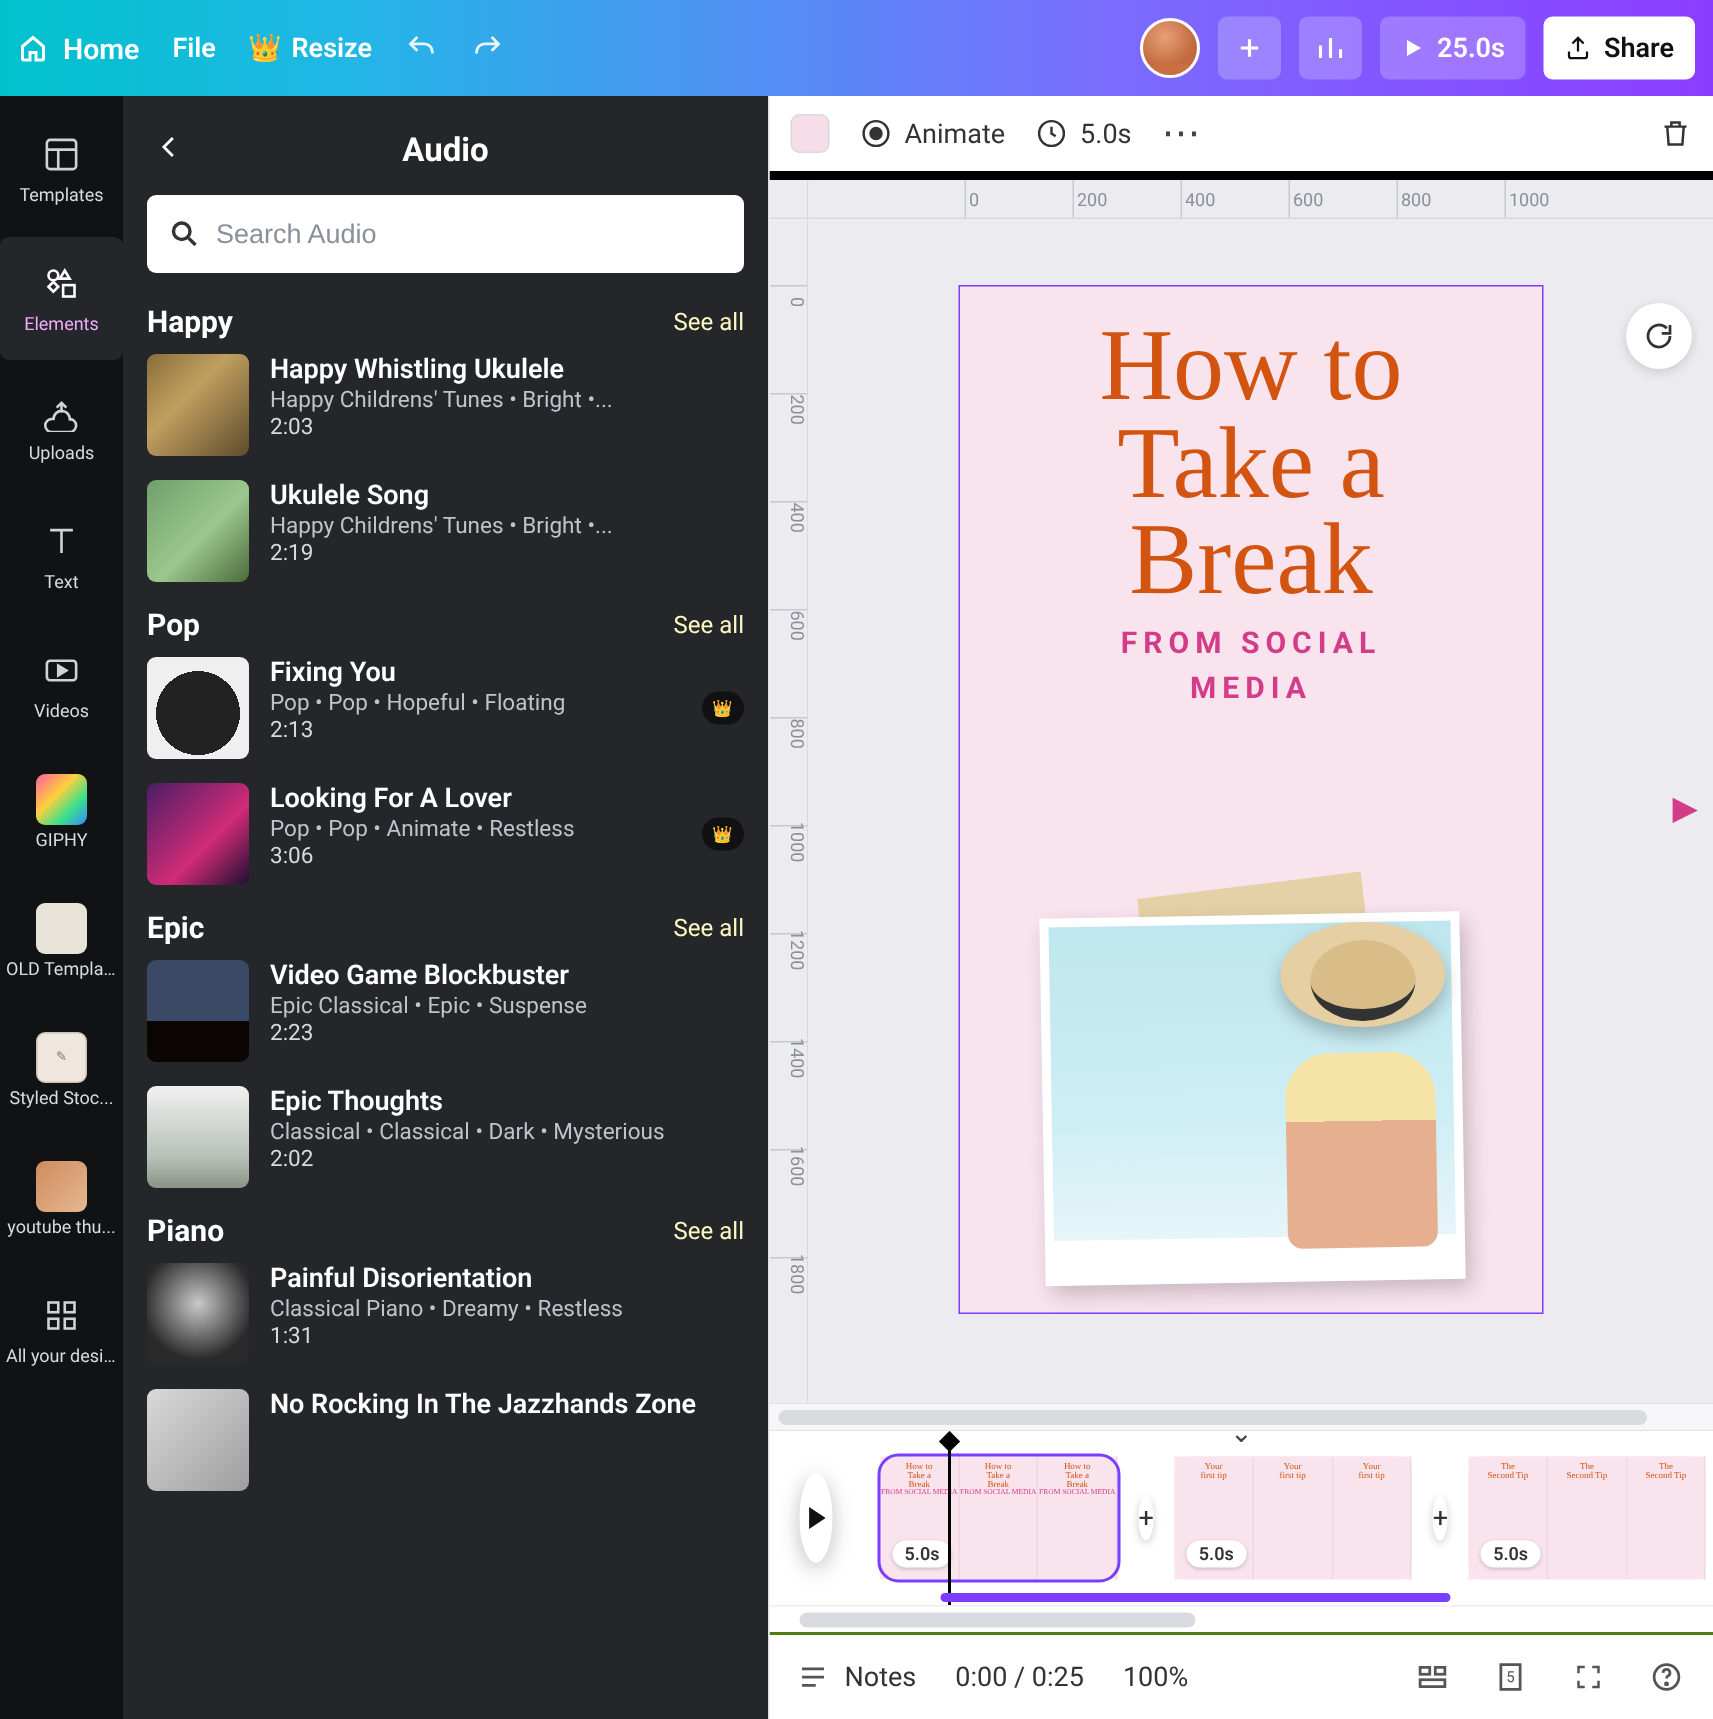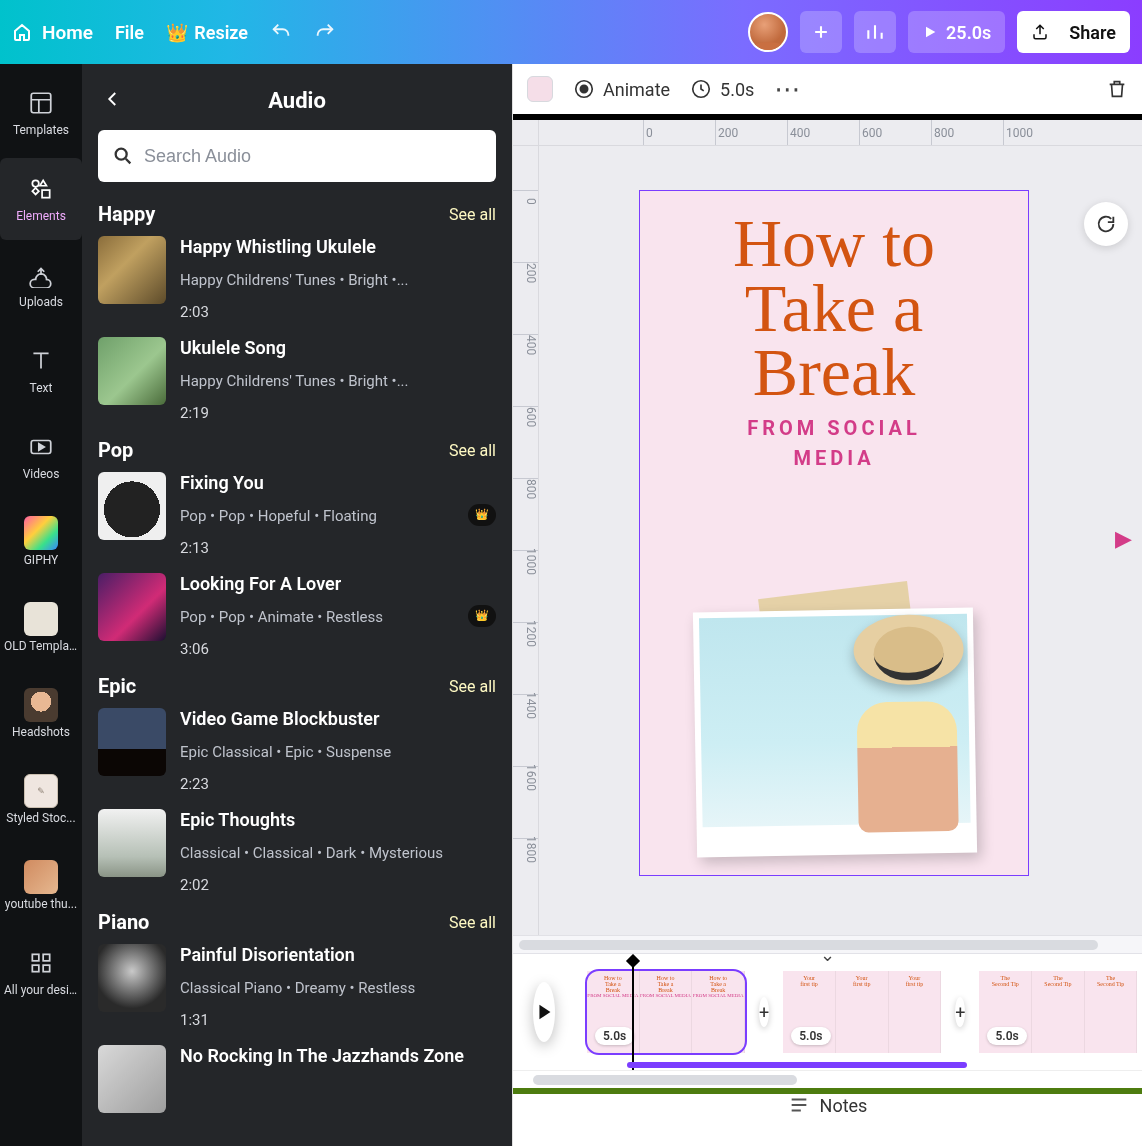--- a/index.html
+++ b/index.html
@@ -12,21 +12,21 @@
   .ico svg{display:block;}
   .file{font-size:18px;font-weight:600;}
   .resize{font-size:18px;font-weight:600;display:flex;gap:6px;align-items:center;}
   .spacer{flex:1;}
   .undo,.redo{opacity:.9;}
   .topright{display:flex;align-items:center;gap:12px;}
   .avatar{width:40px;height:40px;border-radius:50%;background:radial-gradient(circle at 40% 30%,#e8a078,#c16a3d 60%);border:2px solid #fff;position:relative;overflow:hidden;}
   .avatar::after{content:"";position:absolute;inset:auto 0 -6px 0;height:14px;background:#c96f41;border-radius:50%;}
   .sqbtn{width:42px;height:42px;border-radius:6px;background:rgba(255,255,255,.22);display:flex;align-items:center;justify-content:center;}
   .playbtn{height:42px;border-radius:6px;background:rgba(255,255,255,.22);display:flex;align-items:center;gap:8px;padding:0 14px;font-weight:600;font-size:18px;}
-  .sharebtn{height:42px;border-radius:6px;background:#fff;color:#111;display:flex;align-items:center;gap:20px;padding:0 14px;font-weight:600;font-size:18px;}
+  .sharebtn{height:42px;border-radius:6px;background:#fff;color:#111;display:flex;align-items:center;gap:8px;padding:0 14px;font-weight:600;font-size:18px;}
   
   .wrap{display:flex;height:calc(100% - 64px);}
   .iconrail{width:82px;background:#101214;display:flex;flex-direction:column;align-items:center;padding-top:8px;gap:4px;overflow:hidden;}
   .railitem{width:100%;height:82px;display:flex;flex-direction:column;align-items:center;justify-content:center;gap:6px;font-size:12px;color:#d9dbe1;cursor:pointer;border-radius:6px;}
   .railitem .ico{height:28px;}
   .railitem.sel{background:#242629;color:#f0abfc;}
   .railitem .lbl{text-align:center;width:82px;overflow:hidden;white-space:nowrap;text-overflow:ellipsis;padding:0 4px;}
   .railthumb{width:34px;height:34px;border-radius:6px;display:flex;align-items:center;justify-content:center;font-size:9px;text-align:center;line-height:1;}
   
   .panel{width:430px;background:#242629;display:flex;flex-direction:column;padding:12px 16px 0;overflow:hidden;}
@@ -36,21 +36,21 @@
   .searchbox{background:#fff;border-radius:6px;height:52px;display:flex;align-items:center;padding:0 14px;gap:10px;margin:6px 0 14px;}
   .searchbox input{flex:1;border:0;outline:0;font-size:18px;color:#333;}
   .searchbox input::placeholder{color:#8a8f99;}
   .sections{flex:1;overflow-y:auto;overflow-x:hidden;padding-bottom:20px;}
   .sections::-webkit-scrollbar{width:0;}
   .sechead{display:flex;align-items:center;justify-content:space-between;margin:6px 0 10px;}
   .sechead .title{font-size:20px;font-weight:700;}
   .sechead .seeall{color:#fef9c3;font-size:16px;}
   .track{display:flex;gap:14px;margin-bottom:16px;align-items:flex-start;}
   .thumb{width:68px;height:68px;border-radius:6px;flex:0 0 auto;}
-  .trackmeta{flex:1;display:flex;flex-direction:column;gap:14px;overflow:hidden;}
+  .trackmeta{flex:1;display:flex;flex-direction:column;gap:0;overflow:hidden;}
   .tname{font-size:18px;font-weight:600;white-space:nowrap;overflow:hidden;text-overflow:ellipsis;}
   .ttags{font-size:15px;color:#bfc3cc;white-space:nowrap;overflow:hidden;text-overflow:ellipsis;}
   .tdur{font-size:15px;color:#d7d9de;}
   .crown{width:28px;height:22px;border-radius:20px;background:#111;display:flex;align-items:center;justify-content:center;align-self:center;color:#e0e0e0;font-size:11px;}
   
   .canvaswrap{flex:1;position:relative;background:#fff;display:flex;flex-direction:column;border-left:1px solid #e0e0e0;overflow:hidden;}
   .tools{height:56px;border-bottom:6px solid #000000;display:flex;align-items:center;padding:0 14px;gap:20px;color:#333;}
   .swatch{width:26px;height:26px;border-radius:6px;background:#f5dee8;border:1px solid #d7d9de;}
   .animate{display:flex;align-items:center;gap:8px;font-size:18px;}
   .dur{display:flex;align-items:center;gap:8px;font-size:18px;}
@@ -88,21 +88,21 @@
   .slide .mini .s{font-size:5px;color:#d33c88;font-family:inherit;}
   .slide .badge{position:absolute;left:8px;bottom:8px;background:#fff;color:#333;font-size:12px;font-weight:600;border-radius:20px;padding:2px 8px;box-shadow:0 1px 3px rgba(0,0,0,.2);}
   .selbar{position:absolute;left:114px;bottom:2px;height:6px;width:340px;background:#7b3dff;border-radius:4px;}
   .playhead{position:absolute;left:114px;top:0;bottom:0;width:12px;display:flex;flex-direction:column;align-items:center;}
   .playhead .dia{width:10px;height:10px;background:#000;transform:rotate(45deg);margin-top:2px;}
   .playhead .line{width:2px;flex:1;background:#000;}
   .addbtn{width:30px;height:30px;border-radius:50%;background:#fff;box-shadow:0 2px 6px rgba(0,0,0,.2);display:flex;align-items:center;justify-content:center;color:#333;font-size:18px;}
   .hscroll2{height:18px;background:#fff;border-top:1px solid #eee;position:relative;}
   .hscroll2 .thumb{position:absolute;left:20px;top:4px;height:10px;width:42%;background:#d9dbe0;border-radius:6px;}
   
-  .bottombar{height:58px;border-top:6px solid #4d7c0f;display:flex;align-items:center;padding:0 18px;gap:26px;color:#333;font-size:18px;flex-direction:column;}
+  .bottombar{height:58px;border-top:2px solid #4d7c0f;display:flex;align-items:center;padding:0 18px;gap:26px;color:#333;font-size:18px;}
   .notes{display:flex;align-items:center;gap:10px;}
   .bottombar .spacer{flex:1;}
   .smallicon{display:inline-flex;align-items:center;justify-content:center;width:26px;height:26px;color:#555;}
 </style>
 </head>
 <body>
 
 <div class="topbar">
   <div class="topleft">
     <div class="home">
@@ -216,26 +216,20 @@
         <span class="lbl">GIPHY</span>
       </div>
       <div class="railitem">
         <span class="ico">
           <div class="railthumb" style="background:#e8e3d8;"></div>
         </span>
         <span class="lbl">OLD Templa...</span>
       </div>
       <div class="railitem">
         <span class="ico">
-          <div class="railthumb" style="background:radial-gradient(circle at 50% 40%,#e8b894 0 10px,#4a3b30 10px);"></div>
-        </span>
-        <span class="lbl">Headshots</span>
-      </div>
-      <div class="railitem">
-        <span class="ico">
           <div class="railthumb" style="background:#efe6e0;color:#8a7d70;border:1px solid #cbbfb0;">✎</div>
         </span>
         <span class="lbl">Styled Stoc...</span>
       </div>
       <div class="railitem">
         <span class="ico">
           <div class="railthumb" style="background:linear-gradient(135deg,#d08b60,#e6b890);"></div>
         </span>
         <span class="lbl">youtube thu...</span>
       </div>

